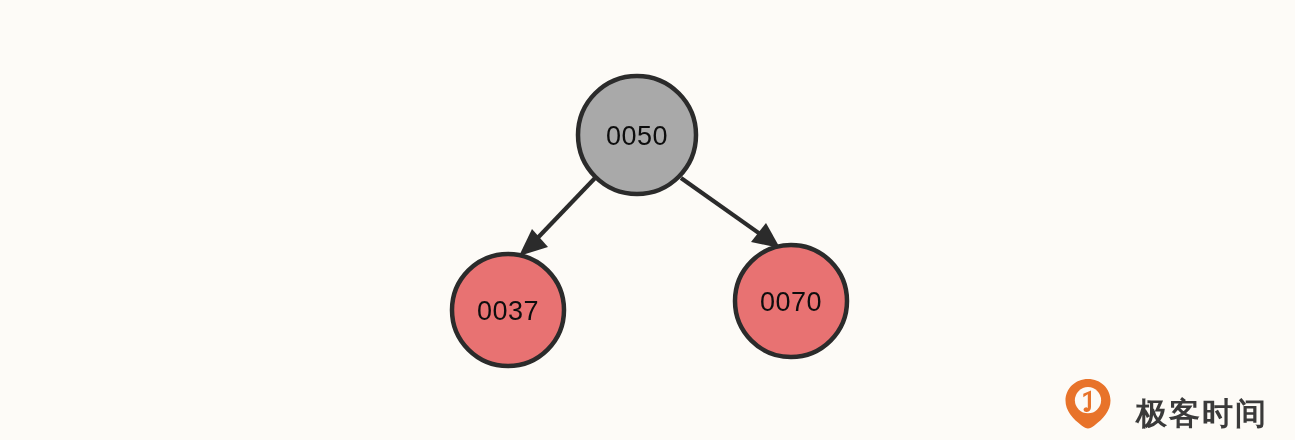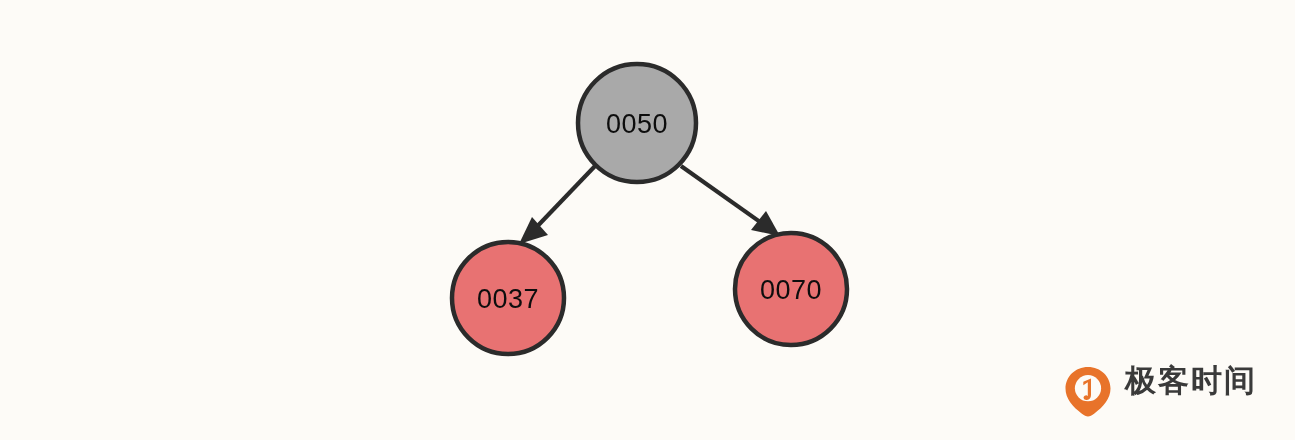--- a/index.html
+++ b/index.html
@@ -12,21 +12,21 @@
     height: 440px;
     background: #fdfbf7;
     font-family: "Liberation Sans", "DejaVu Sans", sans-serif;
     overflow: hidden;
     position: relative;
   }
 
   #canvas {
     position: absolute;
     left: 0;
-    top: 4px;
+    top: 16px;
     width: 1295px;
     height: 308px;
   }
 
   .tree-svg {
     position: absolute;
     left: 0;
     top: 0;
     width: 1295px;
     height: 440px;
@@ -55,22 +55,22 @@
     fill: #2b2b2b;
     stroke: none;
   }
 
   
   #watermark {
     position: absolute;
     left: 1063px;
     top: 361px;
     display: flex;
-    align-items: flex-start;
-    gap: 12px;
+    align-items: flex-end;
+    gap: 23px;
   }
   #watermark .logo-mark {
     width: 50px;
     height: 52px;
     flex: 0 0 auto;
     display: block;
   }
   #watermark .logo-text {
     font-family: "DejaVu Sans", "Liberation Sans", sans-serif;
     font-size: 31px;

